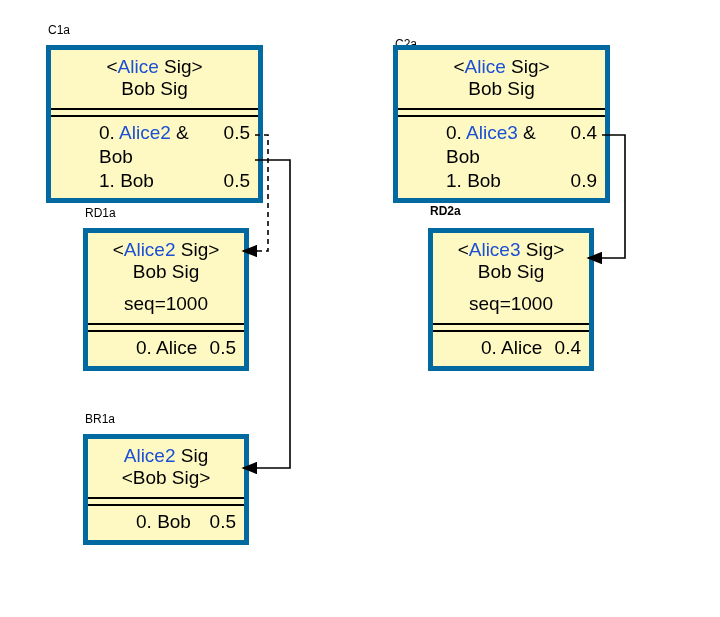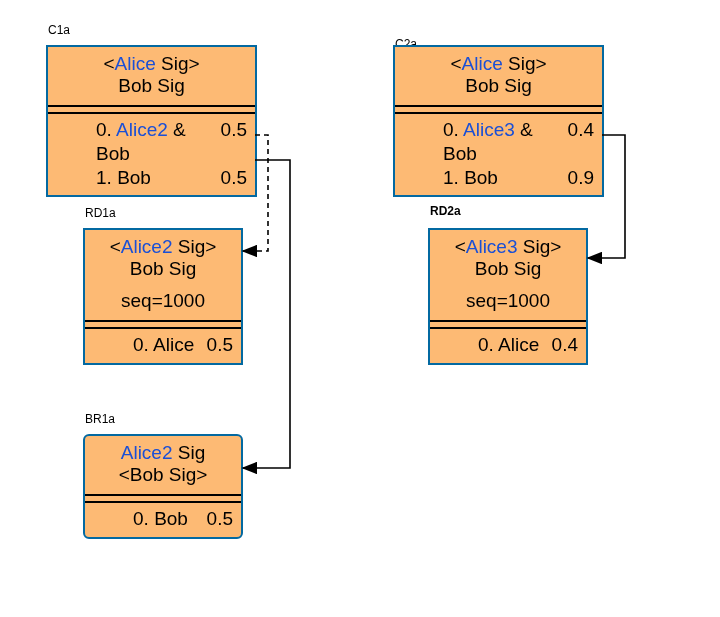--- a/index.html
+++ b/index.html
@@ -8,22 +8,22 @@
     width: 720px;
     height: 617px;
     font-family: Arial, Helvetica, sans-serif;
     font-size: 19px;
     background: #fff;
     color: #000;
     position: relative;
   }
   .box {
     position: absolute;
-    border: 2px solid #0369a1;
-    background: #fdba74;
+    border: 5px solid #0369a1;
+    background: #fef9c3;
   }
   .box-label {
     position: absolute;
     font-size: 12px;
   }
   .section {
     box-sizing: border-box;
   }
   .sig-section {
     text-align: center;
@@ -138,21 +138,21 @@
     <div class="divider"></div>
   <div class="section out-section">
     <div class="out-row">
       <span><span>0. </span><span>Alice</span></span>
       <span>0.4</span>
     </div>
   </div>
 </div>
 
 <div class="box-label" style="left:85px; top:412px;">BR1a</div>
-<div class="box" style="left:83px; top:434px; width:156px;border-radius:6px;">
+<div class="box" style="left:83px; top:434px; width:156px;">
   <div class="section sig-section">
     <div>
       <span class="blue">Alice2</span><span> Sig</span>
     </div>
     <div>&lt;Bob Sig&gt;</div>
   </div>
   <div class="divider"></div>
     <div class="thin-gap"></div>
     <div class="divider"></div>
   <div class="section out-section">

